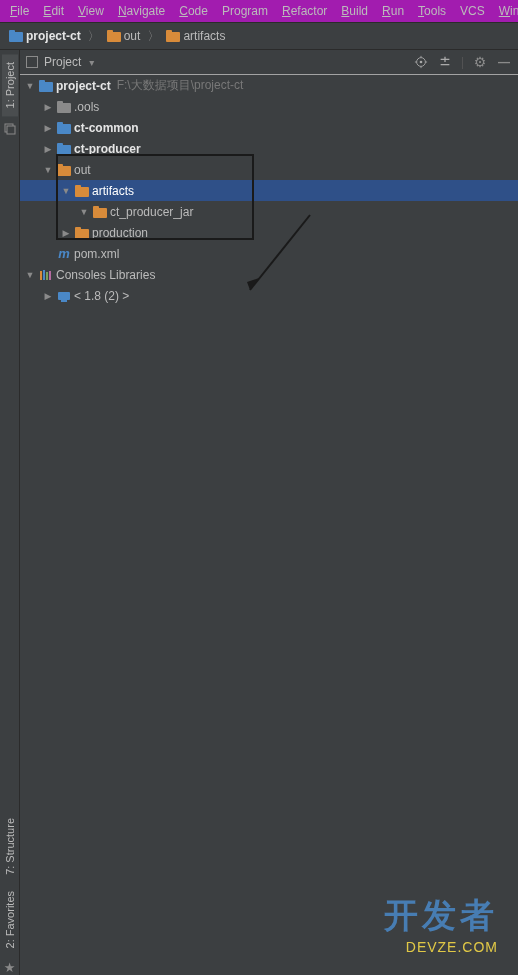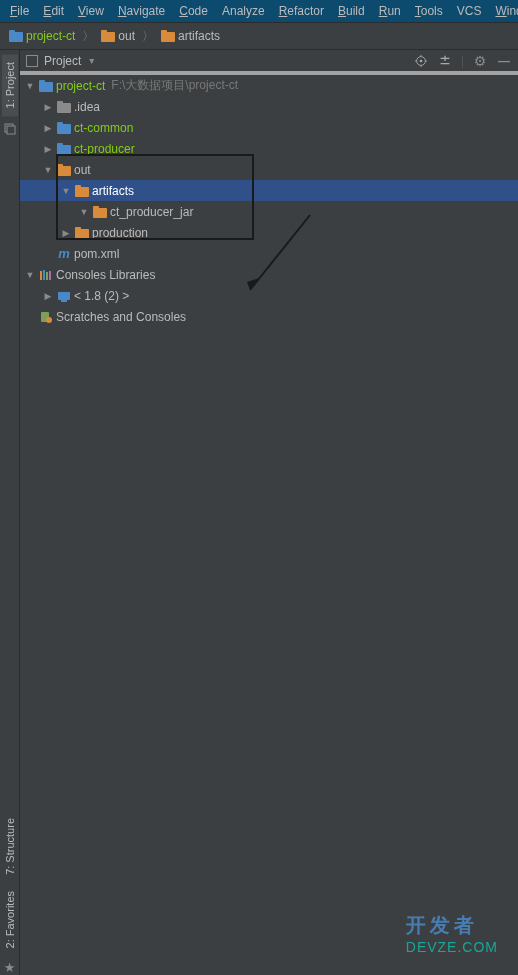--- a/index.html
+++ b/index.html
@@ -1,74 +1,74 @@
 <!DOCTYPE html>
 <html><head>
 <meta charset="utf-8">
 <style>
 * { margin: 0; padding: 0; box-sizing: border-box; font-family: "Segoe UI", Arial, sans-serif; }
 body { width: 518px; height: 975px; background: #3c3f41; color: #bbbbbb; font-size: 12px; overflow: hidden; position: relative; }
-.menubar { background: #0c4a6e; border-bottom: 1px solid #2b2b2b; display: flex; padding: 2px 4px; gap: 2px; }
+.menubar { background: #a21caf; border-bottom: 1px solid #2b2b2b; display: flex; padding: 2px 4px; gap: 2px; }
 .menubar-item { padding: 2px 6px; color: #bbbbbb; cursor: pointer; }
 .menubar-item .u { text-decoration: underline; }
 .breadcrumb { background: #3c3f41; border-bottom: 1px solid #2b2b2b; display: flex; align-items: center; padding: 4px 6px; gap: 2px; height: 27px; }
 .bc-item { display: flex; align-items: center; gap: 3px; padding: 1px 3px; }
 .bc-sep { color: #888; margin: 0 2px; }
 .folder-icon { width: 14px; height: 12px; display: inline-block; position: relative; }
 .folder-icon::before { content: ""; position: absolute; width: 14px; height: 10px; top: 2px; background: currentColor; border-radius: 1px; }
 .folder-icon::after { content: ""; position: absolute; width: 6px; height: 3px; top: 0; background: currentColor; border-radius: 1px 1px 0 0; }
 .folder-blue { color: #4a88c7; }
 .folder-orange { color: #d88b3a; }
 .folder-gray { color: #8a8a8a; }
 .main-layout { display: flex; height: calc(100% - 46px); }
 .sidebar-left { width: 20px; background: #3c3f41; border-right: 1px solid #2b2b2b; display: flex; flex-direction: column; align-items: center; padding-top: 4px; position: relative; }
 .sidebar-tab { writing-mode: vertical-rl; transform: rotate(180deg); padding: 8px 2px; font-size: 11px; color: #bbbbbb; cursor: pointer; display: flex; align-items: center; gap: 4px; }
 .sidebar-tab.active { background: #4a4d4f; }
 .sidebar-bottom { position: absolute; bottom: 0; display: flex; flex-direction: column; }
 .content { flex: 1; display: flex; flex-direction: column; position: relative; }
-.toolbar { background: #3c3f41; border-bottom: 4px solid #a3a3a3; display: flex; align-items: center; padding: 3px 6px; height: 25px; }
+.toolbar { background: #3c3f41; border-bottom: 1px solid #a3a3a3; display: flex; align-items: center; padding: 3px 6px; height: 25px; }
 .toolbar-left { display: flex; align-items: center; gap: 4px; flex: 1; }
 .toolbar-right { display: flex; align-items: center; gap: 8px; }
 .toolbar-icon { width: 16px; height: 16px; display: flex; align-items: center; justify-content: center; color: #8a8a8a; cursor: pointer; }
 .project-label { color: #bbbbbb; padding-left: 2px; }
 .dropdown-arrow { color: #8a8a8a; margin-left: 4px; font-size: 10px; }
 .tree-area { flex: 1; background: #3c3f41; overflow: auto; position: relative; }
 .tree-row { display: flex; align-items: center; height: 21px; padding-right: 6px; cursor: pointer; position: relative; }
 .tree-row.selected { background: #2f5088; color: #ffffff; }
 .tree-arrow { width: 12px; display: inline-flex; justify-content: center; color: #8a8a8a; font-size: 9px; }
 .tree-icon { width: 16px; display: inline-flex; justify-content: center; margin: 0 2px; }
 .tree-label { white-space: nowrap; }
-.bold { font-weight: normal; color: #84cc16; }
+.bold { font-weight: bold; color: #e5e5e5; }
 .path-text { color: #787878; margin-left: 6px; text-align: right; }
 .level-0 { padding-left: 4px; }
 .level-1 { padding-left: 22px; }
 .level-2 { padding-left: 40px; }
 .level-3 { padding-left: 58px; }
 .level-4 { padding-left: 76px; }
 .highlight-box { position: absolute; border: 2px solid #1a1a1a; left: 36px; top: 79px; width: 198px; height: 86px; pointer-events: none; z-index: 5; }
 .arrow-svg { position: absolute; left: 225px; top: 135px; pointer-events: none; z-index: 6; }
 .watermark { position: absolute; bottom: 20px; right: 20px; pointer-events: none; }
-.wm-t { font-size: 20px; font-weight: bold; color: #4a88c7; letter-spacing: 4px; opacity: 0.85; }
-.wm-b { font-size: 14px; color: #14b8a6; text-align: right; letter-spacing: 1px; opacity: 0.85; }
+.wm-t { font-size: 34px; font-weight: bold; color: #4a88c7; letter-spacing: 4px; opacity: 0.85; }
+.wm-b { font-size: 14px; color: #fde047; text-align: right; letter-spacing: 1px; opacity: 0.85; }
 .star-icon { color: #8a8a8a; font-size: 13px; }
 .square-icon { width: 12px; height: 12px; border: 1px solid #8a8a8a; display: inline-block; }
 .gear-icon::before { content: "⚙"; font-size: 14px; }
 .minimize-icon::before { content: "—"; font-weight: bold; }
 .target-icon svg, .collapse-icon svg { width: 14px; height: 14px; }
 </style>
 </head>
 <body>
 
 <div class="menubar">
     <div class="menubar-item"><span class="u">F</span>ile</div>
     <div class="menubar-item"><span class="u">E</span>dit</div>
     <div class="menubar-item"><span class="u">V</span>iew</div>
     <div class="menubar-item"><span class="u">N</span>avigate</div>
     <div class="menubar-item"><span class="u">C</span>ode</div>
-    <div class="menubar-item">Analyze</div>
+    <div class="menubar-item">Program</div>
     <div class="menubar-item"><span class="u">R</span>efactor</div>
     <div class="menubar-item"><span class="u">B</span>uild</div>
     <div class="menubar-item"><span class="u">R</span>un</div>
     <div class="menubar-item"><span class="u">T</span>ools</div>
     <div class="menubar-item">VCS</div>
     <div class="menubar-item"><span class="u">W</span>indow</div>
   </div>
 
 <div class="breadcrumb">
     <div class="bc-item">
@@ -152,21 +152,21 @@
             <span class="folder-icon folder-blue"></span>
           </span>
           <span class="tree-label bold">project-ct</span>
           <span class="path-text">F:\大数据项目\project-ct</span>
         </div>
         <div class="tree-row level-1">
           <span class="tree-arrow">▶</span>
           <span class="tree-icon">
             <span class="folder-icon folder-gray"></span>
           </span>
-          <span class="tree-label">.idea</span>
+          <span class="tree-label">.ools</span>
         </div>
         <div class="tree-row level-1">
           <span class="tree-arrow">▶</span>
           <span class="tree-icon">
             <span class="folder-icon folder-blue"></span>
           </span>
           <span class="tree-label bold">ct-common</span>
         </div>
         <div class="tree-row level-1">
           <span class="tree-arrow">▶</span>
@@ -225,30 +225,20 @@
         <div class="tree-row level-1">
           <span class="tree-arrow">▶</span>
           <span class="tree-icon">
             <svg width="14" height="12">
               <rect x="1" y="2" width="12" height="8" fill="#4a88c7" rx="1"></rect>
               <rect x="4" y="10" width="6" height="2" fill="#4a88c7"></rect>
             </svg>
           </span>
           <span class="tree-label">&lt; 1.8 (2) &gt;</span>
         </div>
-        <div class="tree-row level-0">
-          <span class="tree-arrow"></span>
-          <span class="tree-icon">
-            <svg width="14" height="14">
-              <rect x="2" y="2" width="8" height="10" fill="#7aa05a" rx="1"></rect>
-              <circle cx="10" cy="10" r="3" fill="#d88b3a"></circle>
-            </svg>
-          </span>
-          <span class="tree-label">Scratches and Consoles</span>
-        </div>
       </div>
   </div>
 </div>
 
 <div class="watermark">
   <div class="wm-t">开发者</div>
   <div class="wm-b">DEVZE.COM</div>
 </div>
 
 </body></html>

